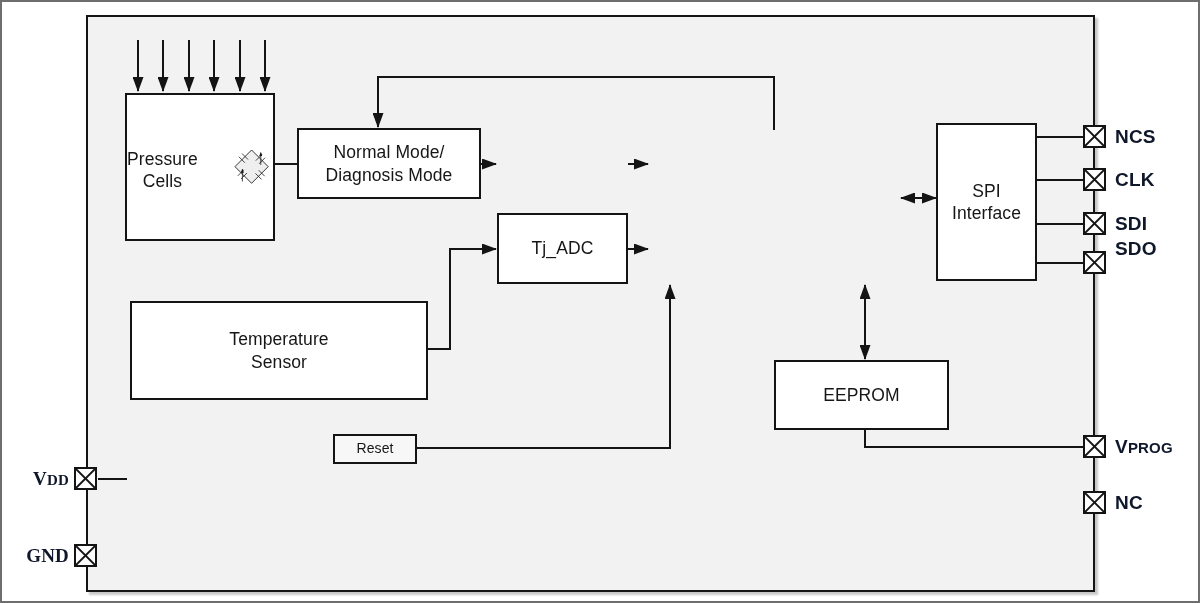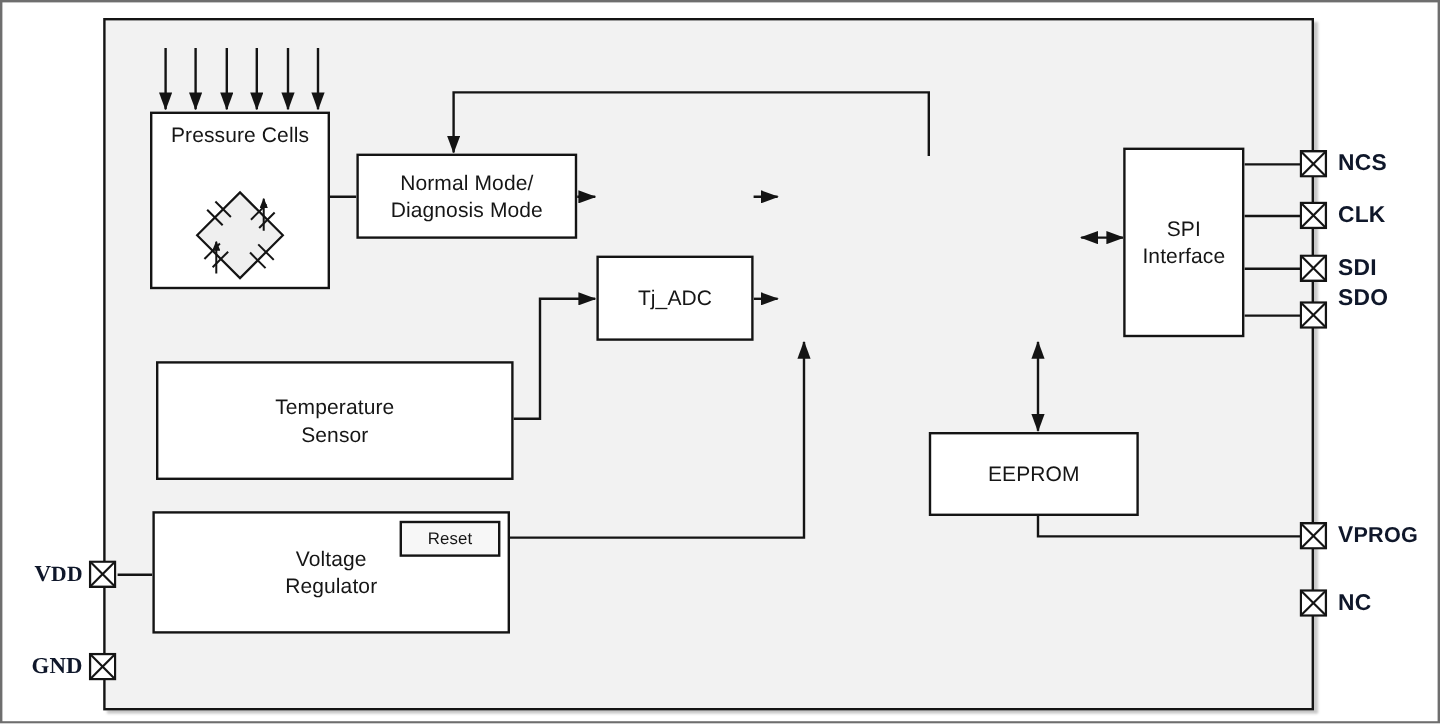--- a/index.html
+++ b/index.html
@@ -31,39 +31,39 @@
     z-index:3;
   }
   .blabel{
     font-size:17.5px;
     line-height:1.28;
     color:#161616;
     text-align:center;
     white-space:pre-line;
     letter-spacing:0.1px;
   }
-  .block.pc{flex-direction:column;justify-content:flex-start;gap:32px;}
+  .block.pc{flex-direction:row;justify-content:flex-start;gap:32px;}
   .block.pc .blabel{margin-top:6px;}
   #connectors{position:absolute;left:0;top:0;z-index:2;pointer-events:none;}
   .pin{
     position:absolute;
     width:23px;height:23px;
     z-index:4;
   }
   .pin-label{
     position:absolute;
     z-index:4;
     font-weight:700;
     font-size:19px;
     color:#0f172a;
     transform:translateY(-50%);
     white-space:nowrap;
     letter-spacing:0.2px;
   }
-  .pin-label .subcap{font-size:18px;font-weight:700;}
+  .pin-label .subcap{font-size:15px;font-weight:700;}
   .pin-label.leftside{text-align:right;font-family:Liberation Serif, serif;}
   .reset-box{
     position:absolute;
     background:#f7f7f7;
     border:2px solid #141414;
     box-sizing:border-box;
     display:flex;align-items:center;justify-content:center;
     z-index:5;
   }
   .reset-box .blabel{font-size:14px;}
@@ -167,24 +167,20 @@
   <div class="block" style="left:934px;top:121px;width:101px;height:158px">
     <div class="blabel">SPI
 Interface</div>
   </div>
 
   <div class="block" style="left:128px;top:299px;width:298px;height:99px">
     <div class="blabel">Temperature
 Sensor</div>
   </div>
 
-  <div class="block" style="left:125px;top:424px;width:298px;height:102px">
-    <div class="blabel">Voltage
-Regulator</div>
-  </div>
 
   <div class="reset-box" style="left:331px;top:432px;width:84px;height:30px">
     <div class="blabel">Reset</div>
   </div>
 
   <div class="pin" style="left:1081px;top:123px">
     <svg width="23" height="23" viewBox="0 0 23 23">
         <rect x="1" y="1" width="21" height="21" fill="#ffffff" stroke="#141414" stroke-width="2"></rect>
         <line x1="1" y1="1" x2="22" y2="22" stroke="#141414" stroke-width="1.8"></line>
         <line x1="22" y1="1" x2="1" y2="22" stroke="#141414" stroke-width="1.8"></line>

